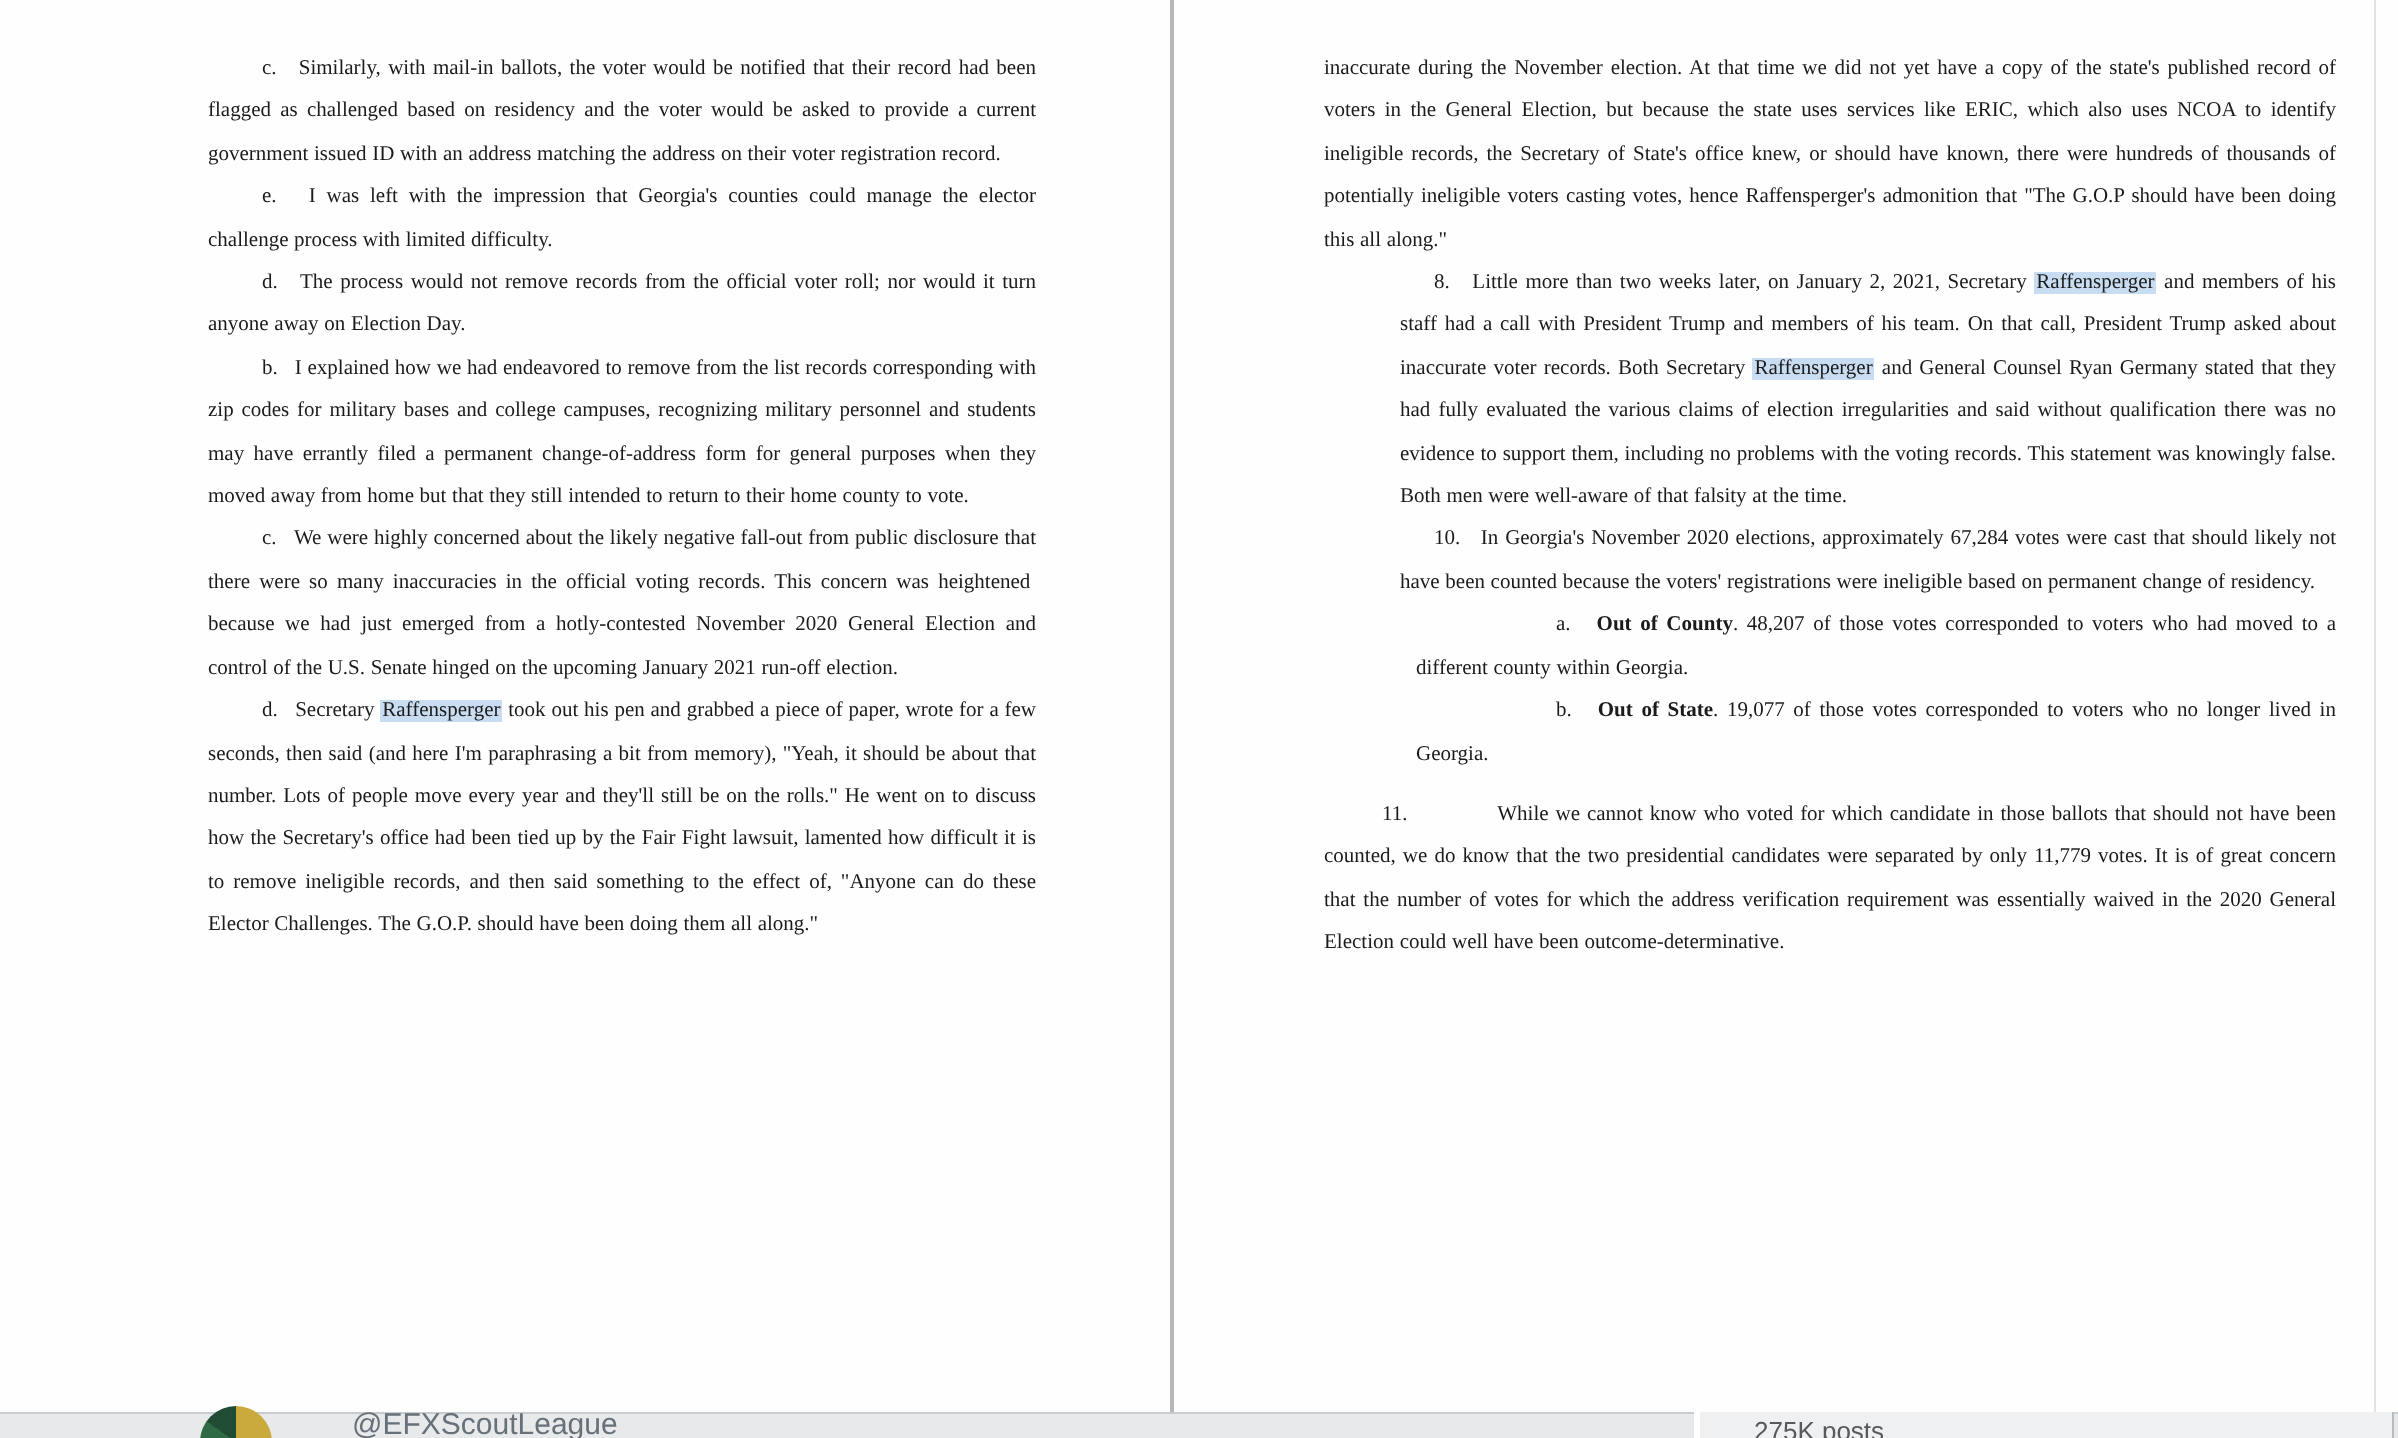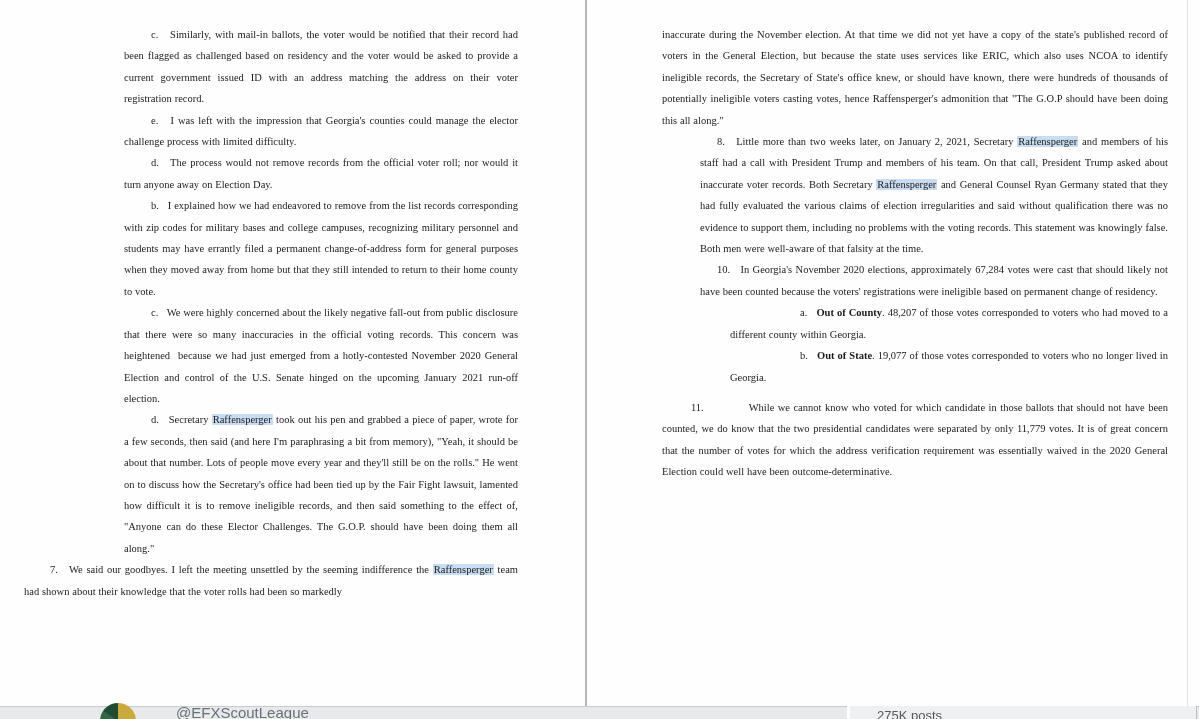--- a/index.html
+++ b/index.html
@@ -6,25 +6,25 @@
   body{width:1199px;height:719px;overflow:hidden;background:#ffffff;
        font-family:"Liberation Serif", serif;}
   .canvas{position:absolute;left:0;top:0;width:1199px;height:719px;overflow:hidden;background:#fefefe;}
 
   
   .page{position:absolute;top:24px;font-size:10.5px;line-height:21.4px;color:#1b1b1b;
         text-align:justify;word-spacing:0.02em;}
   .page-left{left:24px;width:494px;}
   .page-right{left:662px;width:506px;}
   p.para{margin:0;padding:0;}
-  p.sub-l{margin-left:100px;text-indent:27px;}
+  p.sub-l{margin-left:80px;text-indent:27px;}
   p.num-l{text-indent:26px;}
   p.cont{text-indent:0;}
   p.num-r{text-indent:17px;margin-left:38px;}
-  p.sub-r{margin-left:68px;text-indent:70px;}
+  p.sub-r{margin-left:46px;text-indent:70px;}
   p.num11{text-indent:29px;margin-top:9px;}
   .plabel{white-space:nowrap;}
   mark.hl{background:var(--hl,#c9ddf2);color:inherit;padding:0 1px;}
 
   
   .divider{position:absolute;left:585px;top:0;width:2px;height:719px;background:#b7b7b7;}
   .edge-line{position:absolute;left:1187px;top:0;width:1px;height:719px;background:#e3e3e3;}
 
   
   .footer-strip{position:absolute;left:0;top:706px;width:1199px;height:13px;
@@ -45,21 +45,20 @@
 
 <div class="canvas">
 
   <div class="page page-left">
       <p class="para sub-l"><span class="plabel">c.</span>&nbsp;&nbsp; Similarly, with mail-in ballots, the voter would be notified that their record had been flagged as challenged based on residency and the voter would be asked to provide a current government issued ID with an address matching the address on their voter registration record.</p>
       <p class="para sub-l"><span class="plabel">e.</span>&nbsp;&nbsp; I was left with the impression that Georgia's counties could manage the elector challenge process with limited difficulty.</p>
       <p class="para sub-l"><span class="plabel">d.</span>&nbsp;&nbsp; The process would not remove records from the official voter roll; nor would it turn anyone away on Election Day.</p>
       <p class="para sub-l"><span class="plabel">b.</span>&nbsp;&nbsp; I explained how we had endeavored to remove from the list records corresponding with zip codes for military bases and college campuses, recognizing military personnel and students may have errantly filed a permanent change-of-address form for general purposes when they moved away from home but that they still intended to return to their home county to vote.</p>
       <p class="para sub-l"><span class="plabel">c.</span>&nbsp;&nbsp; We were highly concerned about the likely negative fall-out from public disclosure that there were so many inaccuracies in the official voting records. This concern was heightened&nbsp; because we had just emerged from a hotly-contested November 2020 General Election and control of the U.S. Senate hinged on the upcoming January 2021 run-off election.</p>
       <p class="para sub-l"><span class="plabel">d.</span>&nbsp;&nbsp; Secretary <mark class="hl">Raffensperger</mark> took out his pen and grabbed a piece of paper, wrote for a few seconds, then said (and here I'm paraphrasing a bit from memory), "Yeah, it should be about that number. Lots of people move every year and they'll still be on the rolls." He went on to discuss how the Secretary's office had been tied up by the Fair Fight lawsuit, lamented how difficult it is to remove ineligible records, and then said something to the effect of, "Anyone can do these Elector Challenges. The G.O.P. should have been doing them all along."</p>
-      <p class="para num-l"><span class="plabel">7.</span>&nbsp;&nbsp; We said our goodbyes. I left the meeting unsettled by the seeming indifference the <mark class="hl">Raffensperger</mark> team had shown about their knowledge that the voter rolls had been so markedly</p>
     </div>
 
   <div class="divider"></div>
 
   <div class="page page-right">
       <p class="para cont">inaccurate during the November election. At that time we did not yet have a copy of the state's published record of voters in the General Election, but because the state uses services like ERIC, which also uses NCOA to identify ineligible records, the Secretary of State's office knew, or should have known, there were hundreds of thousands of potentially ineligible voters casting votes, hence Raffensperger's admonition that "The G.O.P should have been doing this all along."</p>
       <p class="para num-r"><span class="plabel">8.</span>&nbsp;&nbsp; Little more than two weeks later, on January 2, 2021, Secretary <mark class="hl">Raffensperger</mark> and members of his staff had a call with President Trump and members of his team. On that call, President Trump asked about inaccurate voter records. Both Secretary <mark class="hl">Raffensperger</mark> and General Counsel Ryan Germany stated that they had fully evaluated the various claims of election irregularities and said without qualification there was no evidence to support them, including no problems with the voting records. This statement was knowingly false. Both men were well-aware of that falsity at the time.</p>
       <p class="para num-r"><span class="plabel">10.</span>&nbsp;&nbsp; In Georgia's November 2020 elections, approximately 67,284 votes were cast that should likely not have been counted because the voters' registrations were ineligible based on permanent change of residency.</p>
       <p class="para sub-r"><span class="plabel">a.</span>&nbsp;&nbsp; <b>Out of County</b>. 48,207 of those votes corresponded to voters who had moved to a different county within Georgia.</p>
       <p class="para sub-r"><span class="plabel">b.</span>&nbsp;&nbsp; <b>Out of State</b>. 19,077 of those votes corresponded to voters who no longer lived in Georgia.</p>

